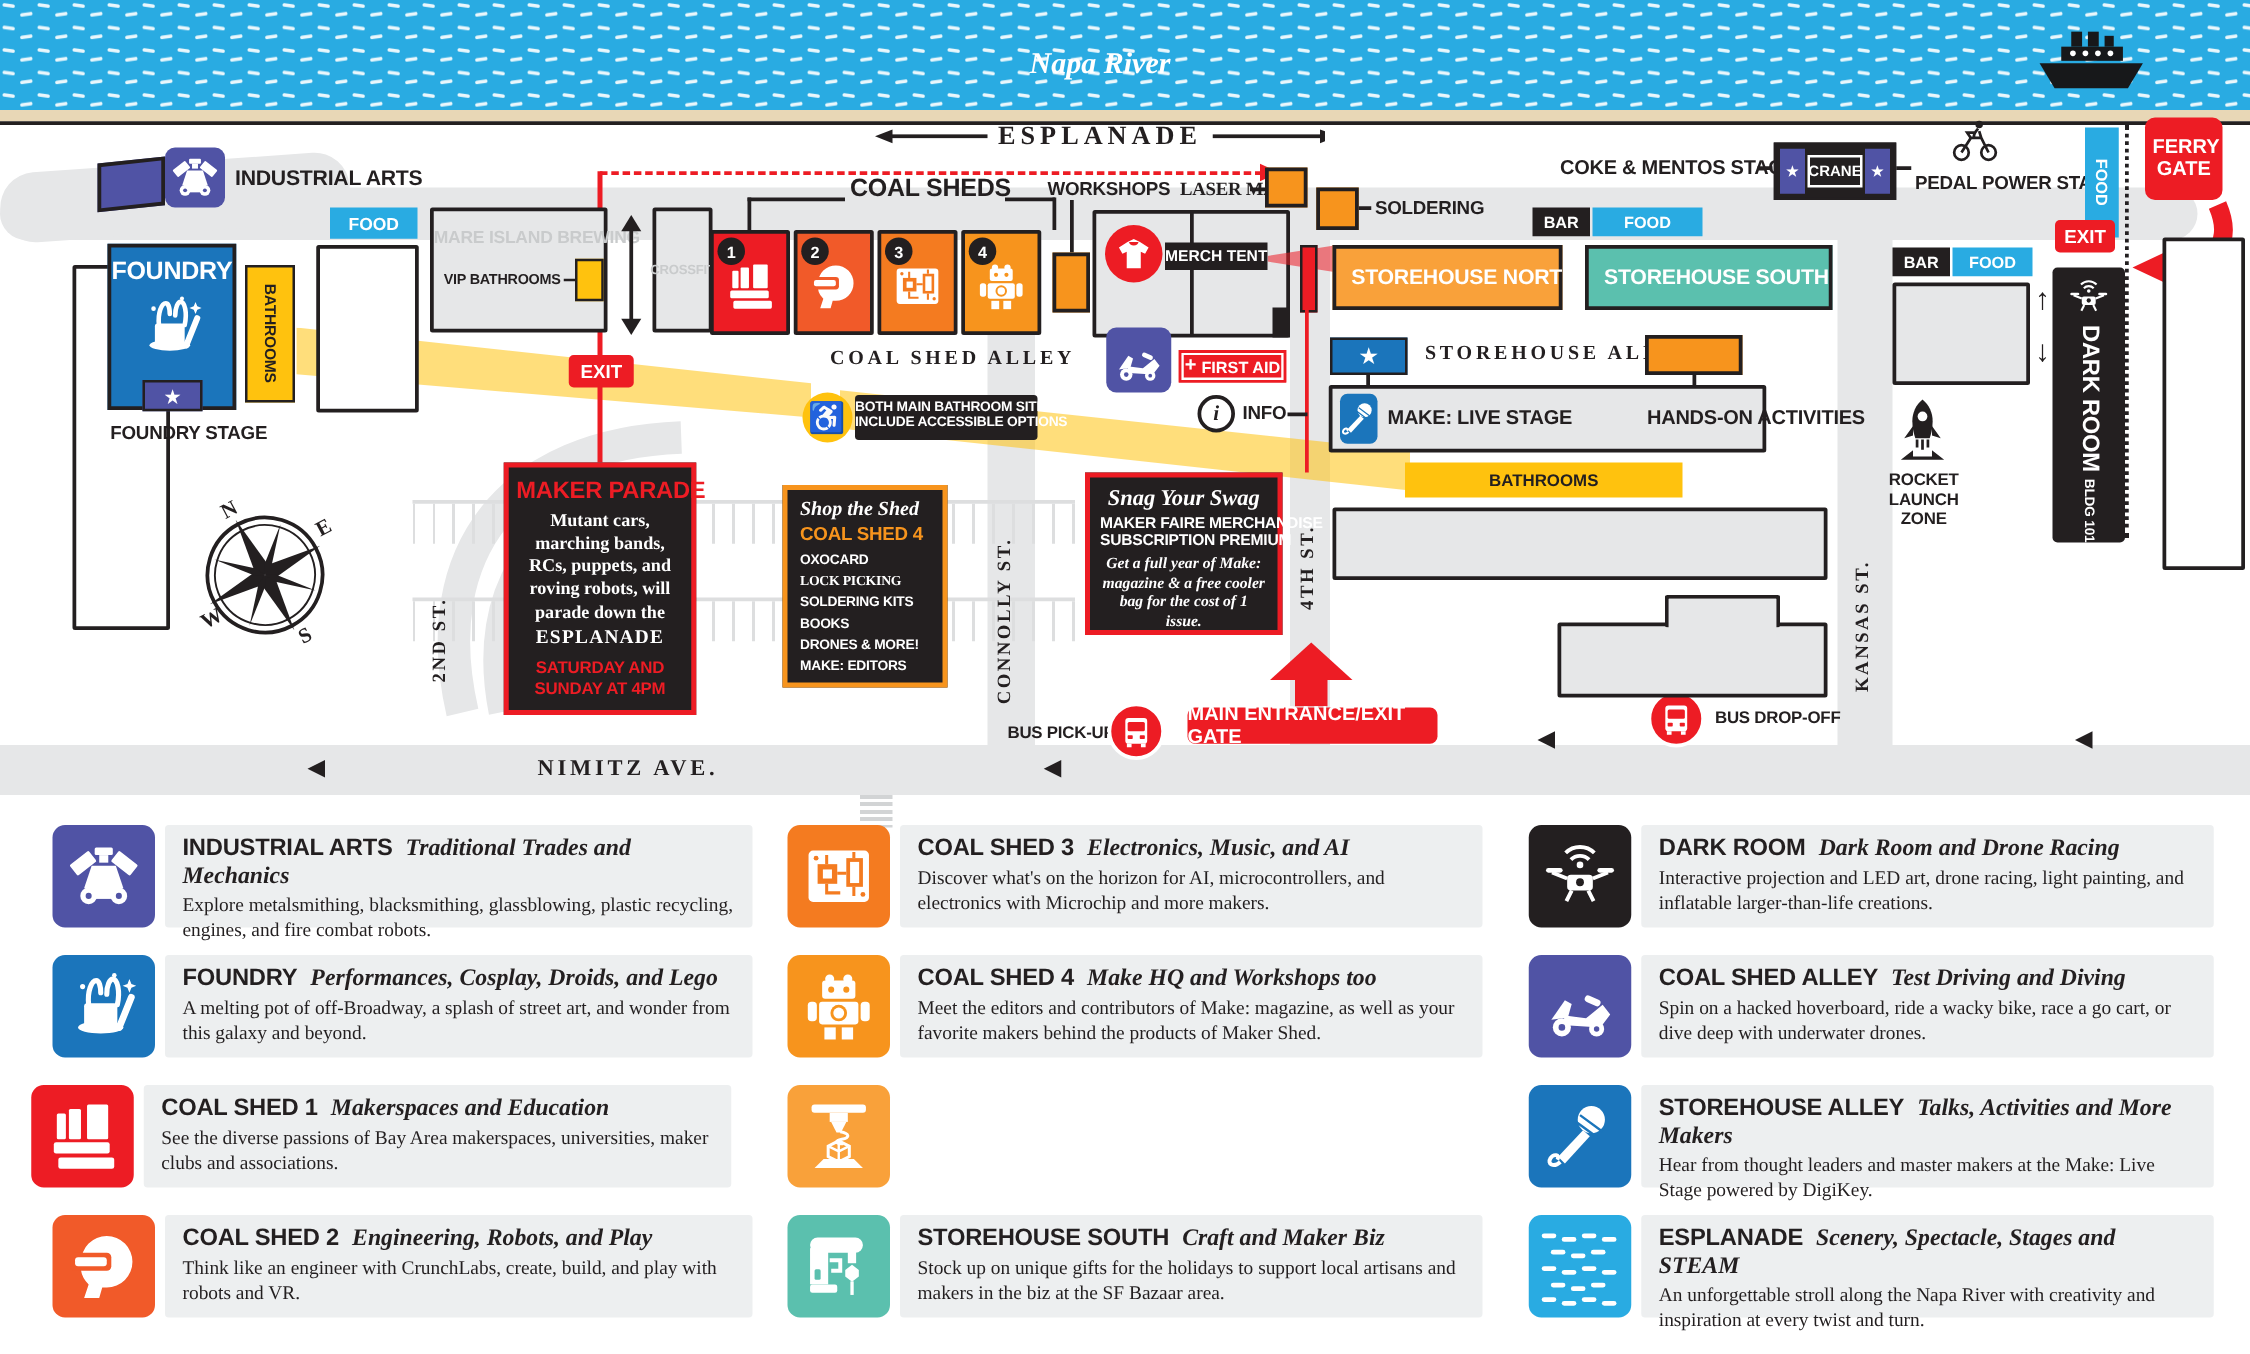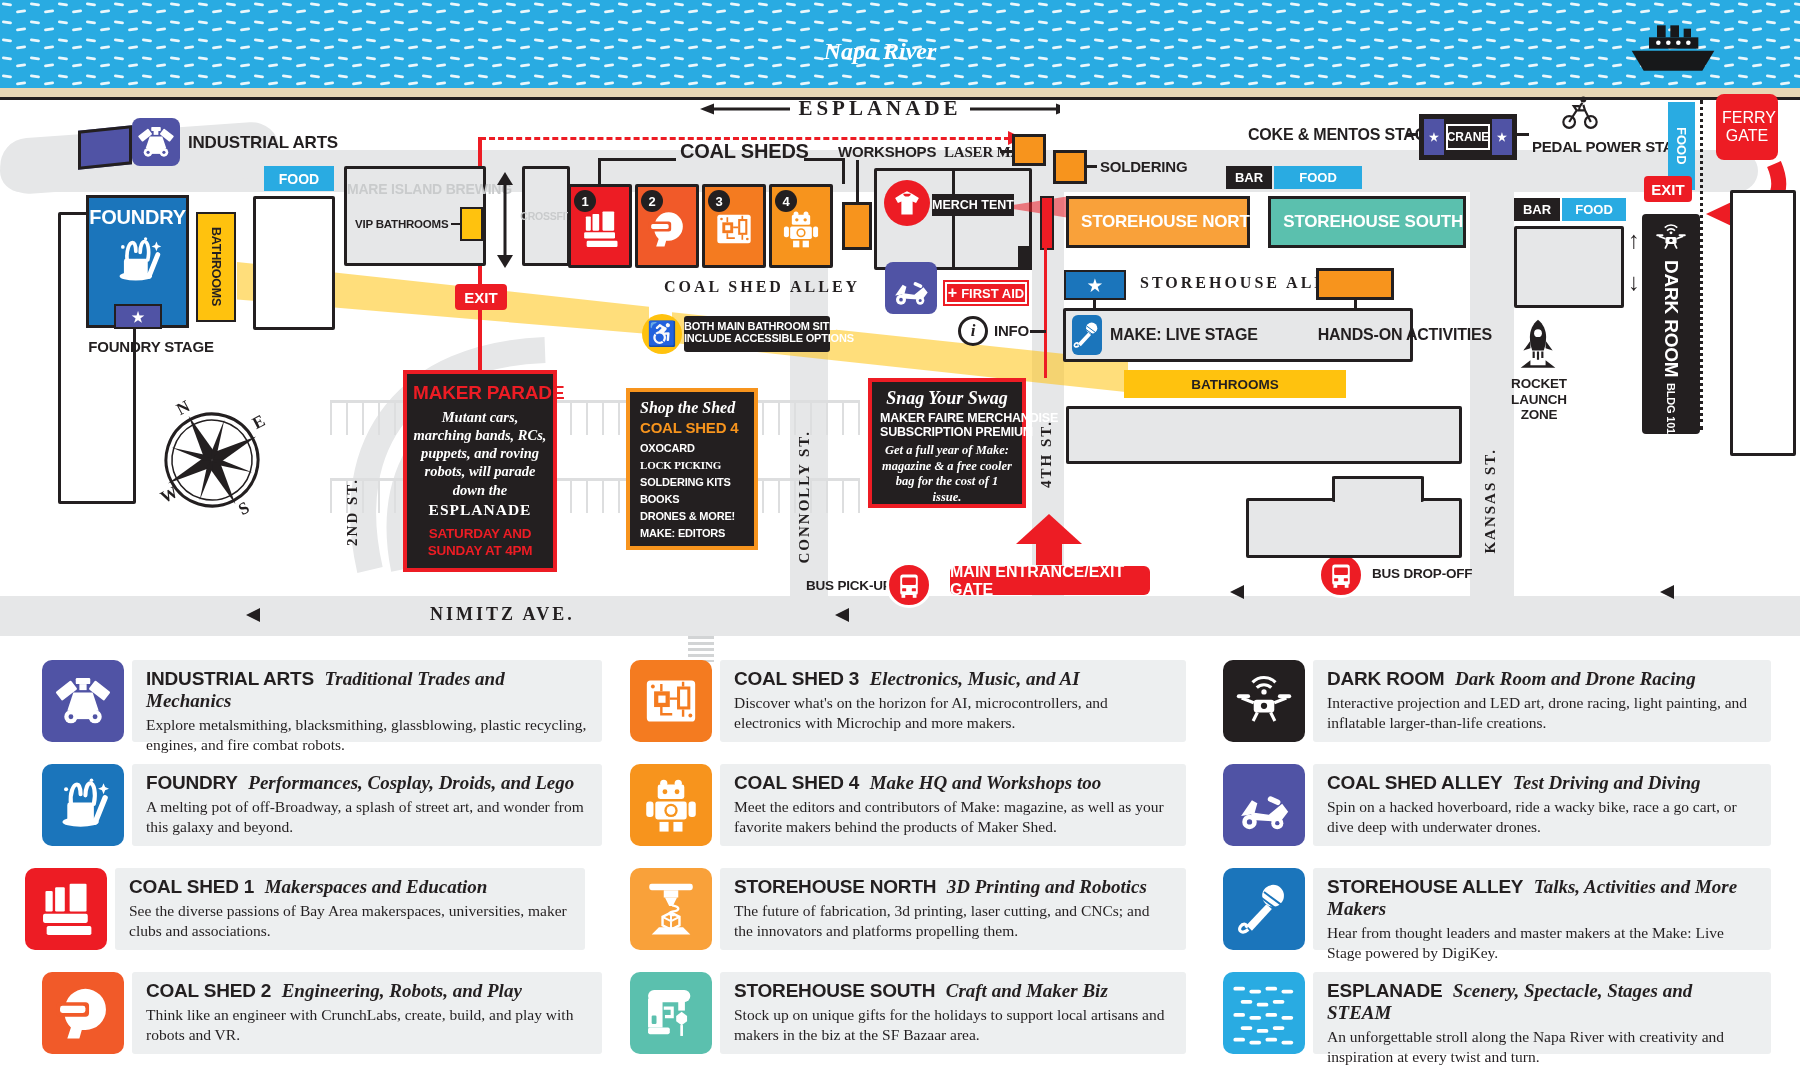--- a/index.html
+++ b/index.html
@@ -434,21 +434,21 @@
   </div>
   <div class="abs bldg" style="left:1066px;top:406px;width:396px;height:58px;"></div>
 
   <div class="abs street vert-up" style="left:1038px;top:420px;">4TH ST.</div>
   <div class="abs street vert-up" style="left:344px;top:478px;">2ND ST.</div>
   <div class="abs street vert-up" style="left:796px;top:430px;">CONNOLLY ST.</div>
   <div class="abs street vert-up" style="left:1482px;top:448px;">KANSAS ST.</div>
 
   <div class="abs infobox" style="left:403px;top:370px;width:154px;height:202px;border:4px solid #ED1C24;padding:8px 6px;">
     <div class="lbl" style="color:#ED1C24;font-size:19px;">MAKER PARADE</div>
-    <div class="serif" style="font-style:italic;font-weight:700;font-size:14.5px;line-height:1.25;margin-top:4px;">Mutant cars, marching bands, RCs, puppets, and roving robots, will parade down the</div>
+    <div class="serif" style="font-weight:700;font-size:14.5px;line-height:1.25;margin-top:4px;">Mutant cars, marching bands, RCs, puppets, and roving robots, will parade down the</div>
     <div class="serif" style="font-weight:700;font-size:15.5px;letter-spacing:1px;margin-top:2px;">ESPLANADE</div>
     <div class="lbl" style="color:#ED1C24;font-size:13.5px;white-space:normal;margin-top:6px;line-height:1.3;">SATURDAY AND SUNDAY AT 4PM</div>
   </div>
 
   <div class="abs infobox" style="left:626px;top:388px;width:132px;height:162px;border:4px solid #F7941D;padding:7px 10px;text-align:left;">
     <div class="serif" style="font-style:italic;font-weight:700;font-size:16px;">Shop the Shed</div>
     <div class="lbl" style="color:#F7941D;font-size:15px;margin:2px 0 4px;">COAL SHED 4</div>
     <div class="lbl" style="font-size:11px;line-height:1.55;">OXOCARD</div>
     <div class="lbl" style="font-size:11px;line-height:1.55;font-family:Liberation Serif, serif;">LOCK PICKING</div>
     <div class="lbl" style="font-size:11px;line-height:1.55;">SOLDERING KITS</div>
@@ -509,21 +509,21 @@
   <div class="abs tick" style="left:1517px;top:133px;width:12px;height:2.5px;"></div>
   <svg class="abs" style="left:1558px;top:92px" width="44" height="40" viewBox="0 0 48 48">
       <use href="#i-bike"></use>
     </svg>
   <div class="abs lbl" style="left:1532px;top:138px;font-size:15px;">PEDAL POWER STAGE</div>
 
   <div class="abs badge badge-blue vert" style="left:1668px;top:102px;width:27px;height:88px;font-size:13px;">
     <span class="vert">FOOD</span>
   </div>
   <div class="abs badge badge-red" style="left:1716px;top:94px;width:62px;height:66px;border-radius:8px;font-size:16px;text-align:center;line-height:1.1;">
-    <span style="white-space:normal;width:50px;font-weight:400;">FERRY GATE</span>
+    <span style="white-space:normal;width:50px;font-weight:700;">FERRY GATE</span>
   </div>
   <svg class="abs" style="left:1688px;top:158px" width="100" height="80">
     <path d="M86 6 C 98 34 88 54 46 56" stroke="#ED1C24" stroke-width="15" fill="none"></path>
     <polygon points="18,56 52,40 52,72" fill="#ED1C24"></polygon>
   </svg>
   <div class="abs badge badge-red" style="left:1644px;top:176px;width:48px;height:26px;font-size:15px;">
     <span>EXIT</span>
   </div>
 
   <div class="abs badge badge-black" style="left:1514px;top:198px;width:46px;height:23px;font-size:13px;">
@@ -637,25 +637,20 @@
       <span class="leg-sub">Make HQ and Workshops too</span>
       <div class="leg-desc">Meet the editors and contributors of Make: magazine, as well as your favorite makers behind the products of Maker Shed.</div>
     </div>
     <div class="leg-icon" style="left: 0px; color: rgb(247, 148, 29); background: rgb(247, 148, 29);">
       <svg width="58" height="58" viewBox="0 0 48 48">
           <use href="#i-robot"></use>
         </svg>
     </div>
   </div>
   <div class="leg-card" style="left:630px;top:868px;width:556px;">
-    <div class="leg-panel" style="left:90px;width:466px;">
-      <span class="leg-title">STOREHOUSE NORTH</span>
-      <span class="leg-sub">3D Printing and Robotics</span>
-      <div class="leg-desc">The future of fabrication, 3d printing, laser cutting, and CNCs; and the innovators and platforms propelling them.</div>
-    </div>
     <div class="leg-icon" style="left: 0px; color: rgb(249, 161, 58); background: rgb(249, 161, 58);">
       <svg width="58" height="58" viewBox="0 0 48 48">
           <use href="#i-printer"></use>
         </svg>
     </div>
   </div>
   <div class="leg-card" style="left:630px;top:972px;width:599px;">
     <div class="leg-panel" style="left:90px;width:466px;">
       <span class="leg-title">STOREHOUSE SOUTH</span>
       <span class="leg-sub">Craft and Maker Biz</span>

